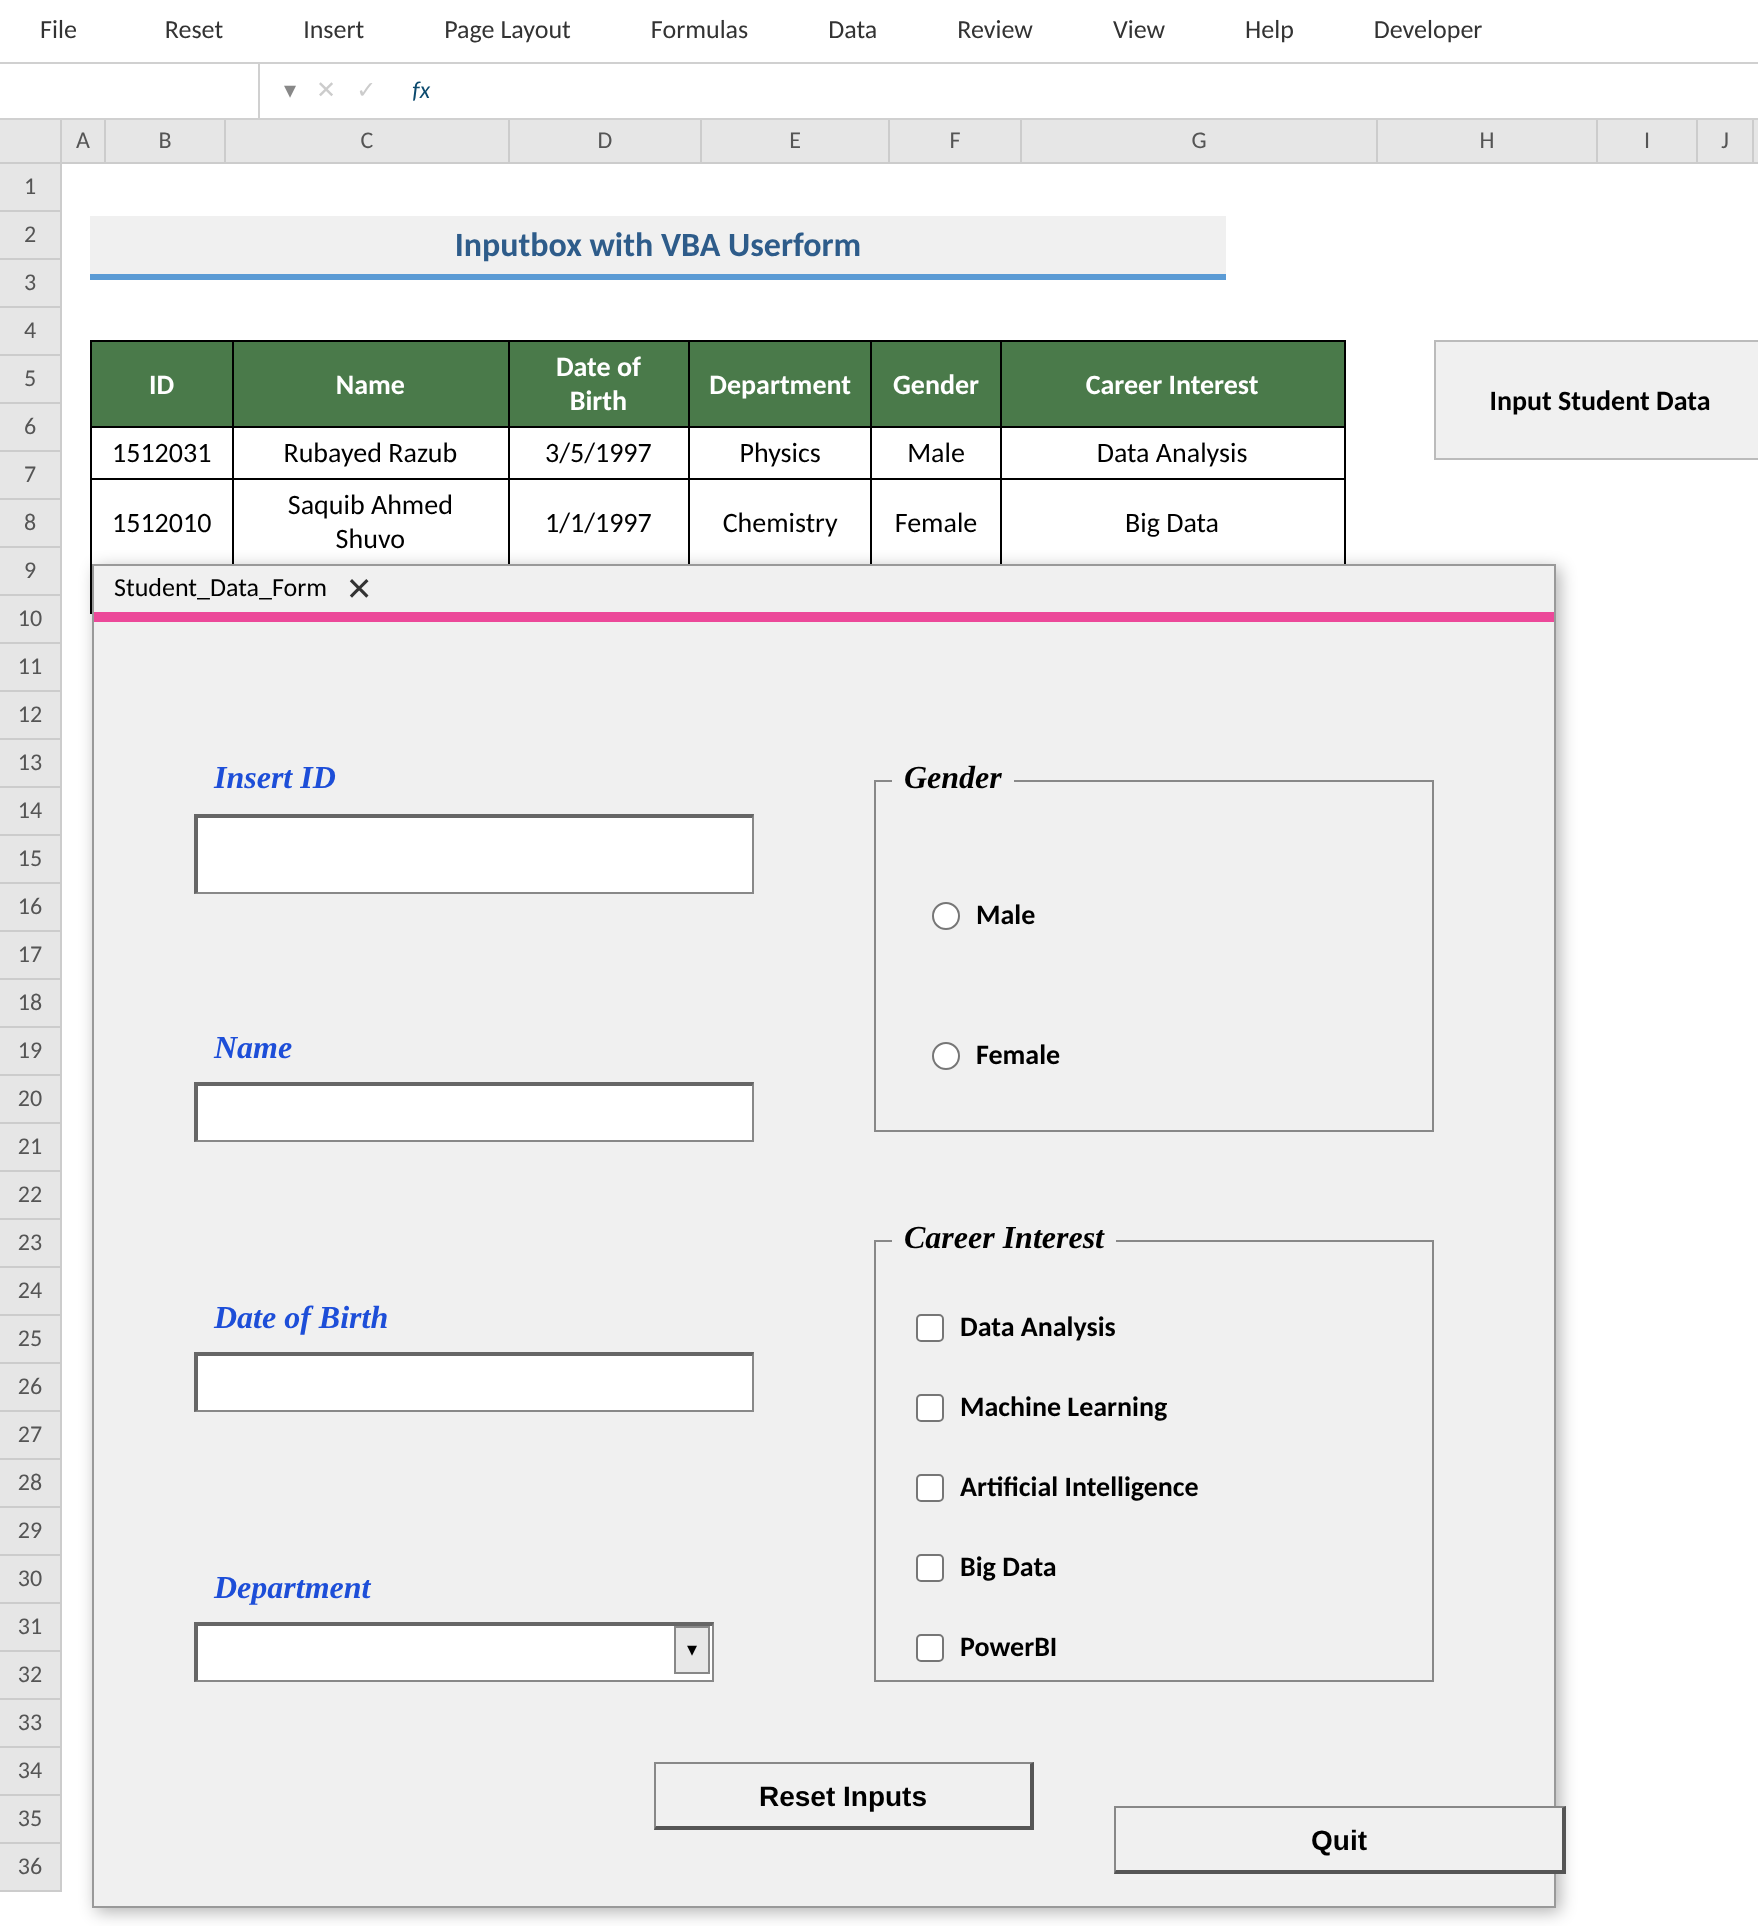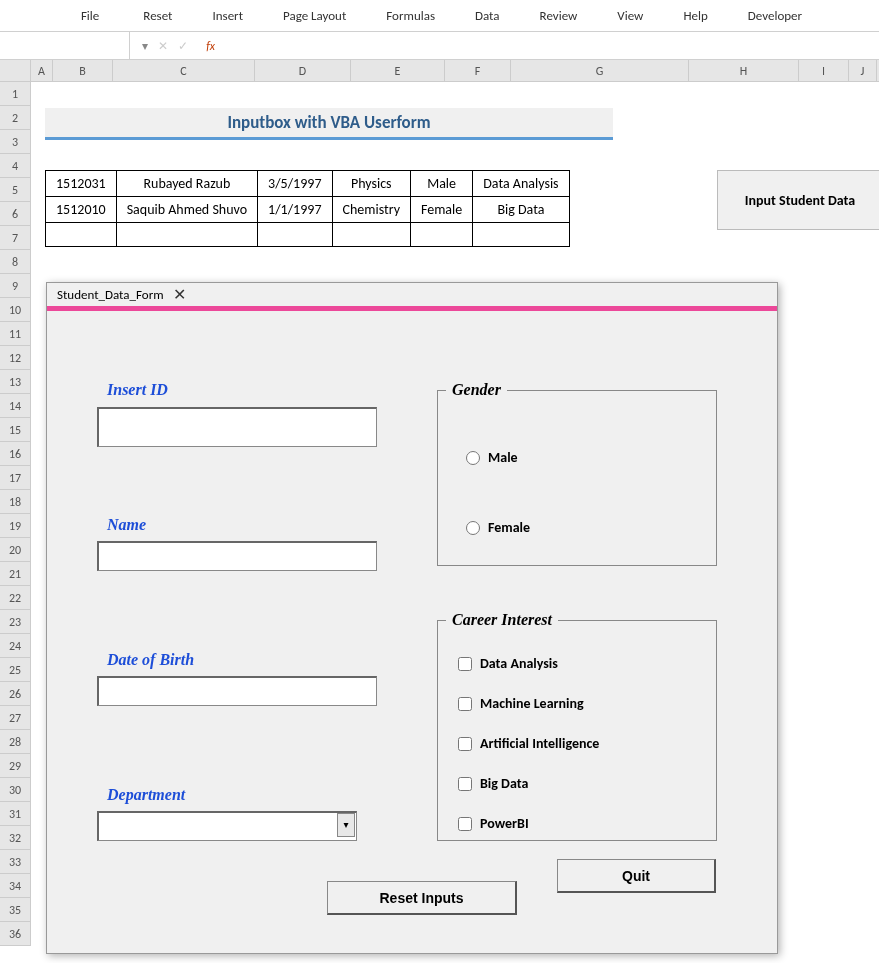--- a/index.html
+++ b/index.html
@@ -1,25 +1,25 @@
 <!DOCTYPE html>
 <html><head>
 <meta charset="utf-8">
 <style>
 * { box-sizing: border-box; margin: 0; padding: 0; font-family: Calibri, Arial, sans-serif; }
 body { background: #fff; width: 879px; height: 963px; position: relative; overflow: hidden; }
 
-.ribbon-tabs { display: flex; background: #fff; border-bottom: 1px solid #d0d0d0; height: 32px; align-items: center; padding: 0 8px; gap: 24px; font-size: 13px; justify-content: center; }
+.ribbon-tabs { display: flex; background: #fff; border-bottom: 1px solid #d0d0d0; height: 32px; align-items: center; padding: 0 8px; gap: 24px; font-size: 13px; }
 .ribbon-tab { padding: 6px 8px; cursor: pointer; color: #333; }
 .file-tab { background: #fff; padding: 6px 12px; }
 
 .formula-bar { display: flex; height: 28px; border-bottom: 1px solid #d0d0d0; align-items: center; background: #fff; }
 .name-box { width: 130px; border-right: 1px solid #d0d0d0; height: 100%; display: flex; align-items: center; padding: 0 8px; font-size: 13px; }
 .fb-icons { display: flex; gap: 10px; padding: 0 12px; color: #888; font-size: 12px; align-items: center; }
-.fx { font-style: italic; font-size: 12px; color: #c2410c; padding-left: 6px; }
+.fx { font-style: italic; font-size: 12px; color: #0c4a6e; padding-left: 6px; }
 
 .col-headers { display: flex; height: 22px; background: #e6e6e6; border-bottom: 1px solid #ccc; }
 .corner { width: 31px; border-right: 1px solid #ccc; background: #e6e6e6; }
 .col-h { border-right: 1px solid #ccc; text-align: center; font-size: 12px; color: #555; line-height: 22px; }
 
 .grid-area { display: flex; position: relative; }
 .row-headers { width: 31px; background: #e6e6e6; border-right: 1px solid #ccc; }
 .row-h { height: 24px; border-bottom: 1px solid #ccc; text-align: center; font-size: 12px; color: #555; line-height: 24px; }
 .cells { flex: 1; position: relative; }
 
@@ -128,20 +128,28 @@
       <div class="row-h">33</div>
       <div class="row-h">34</div>
       <div class="row-h">35</div>
       <div class="row-h">36</div>
     </div>
   <div class="cells">
     <div class="title-banner">Inputbox with VBA Userform</div>
 
     <table class="data-table">
       <tbody>
+          <tr>
+        <th class="th-id">ID</th>
+        <th class="th-name">Name</th>
+        <th class="th-dob">Date of Birth</th>
+        <th class="th-dept">Department</th>
+        <th class="th-gender">Gender</th>
+        <th class="th-career">Career Interest</th>
+      </tr>
       <tr>
         <td>1512031</td>
         <td>Rubayed Razub</td>
         <td>3/5/1997</td>
         <td>Physics</td>
         <td>Male</td>
         <td>Data Analysis</td>
       </tr>
       <tr>
         <td>1512010</td>
@@ -218,20 +226,20 @@
           <input type="checkbox" style="">
           <span>Big Data</span>
         </label>
       <label class="uf-check" style="position:absolute;left:20px;top:186px">
           <input type="checkbox" style="">
           <span>PowerBI</span>
         </label>
     </fieldset>
 
     <button class="uf-button" style="left:280px;top:570px;width:190px">Reset Inputs</button>
-    <button class="uf-button" style="left:510px;top:548px;width:159px">Quit</button>
+    <button class="uf-button" style="left:510px;top:592px;width:226px">Quit</button>
 
     <div class="watermark">
       <span>exceldemy</span>
       
     </div>
   </div>
 </div>
 
 </body></html>

